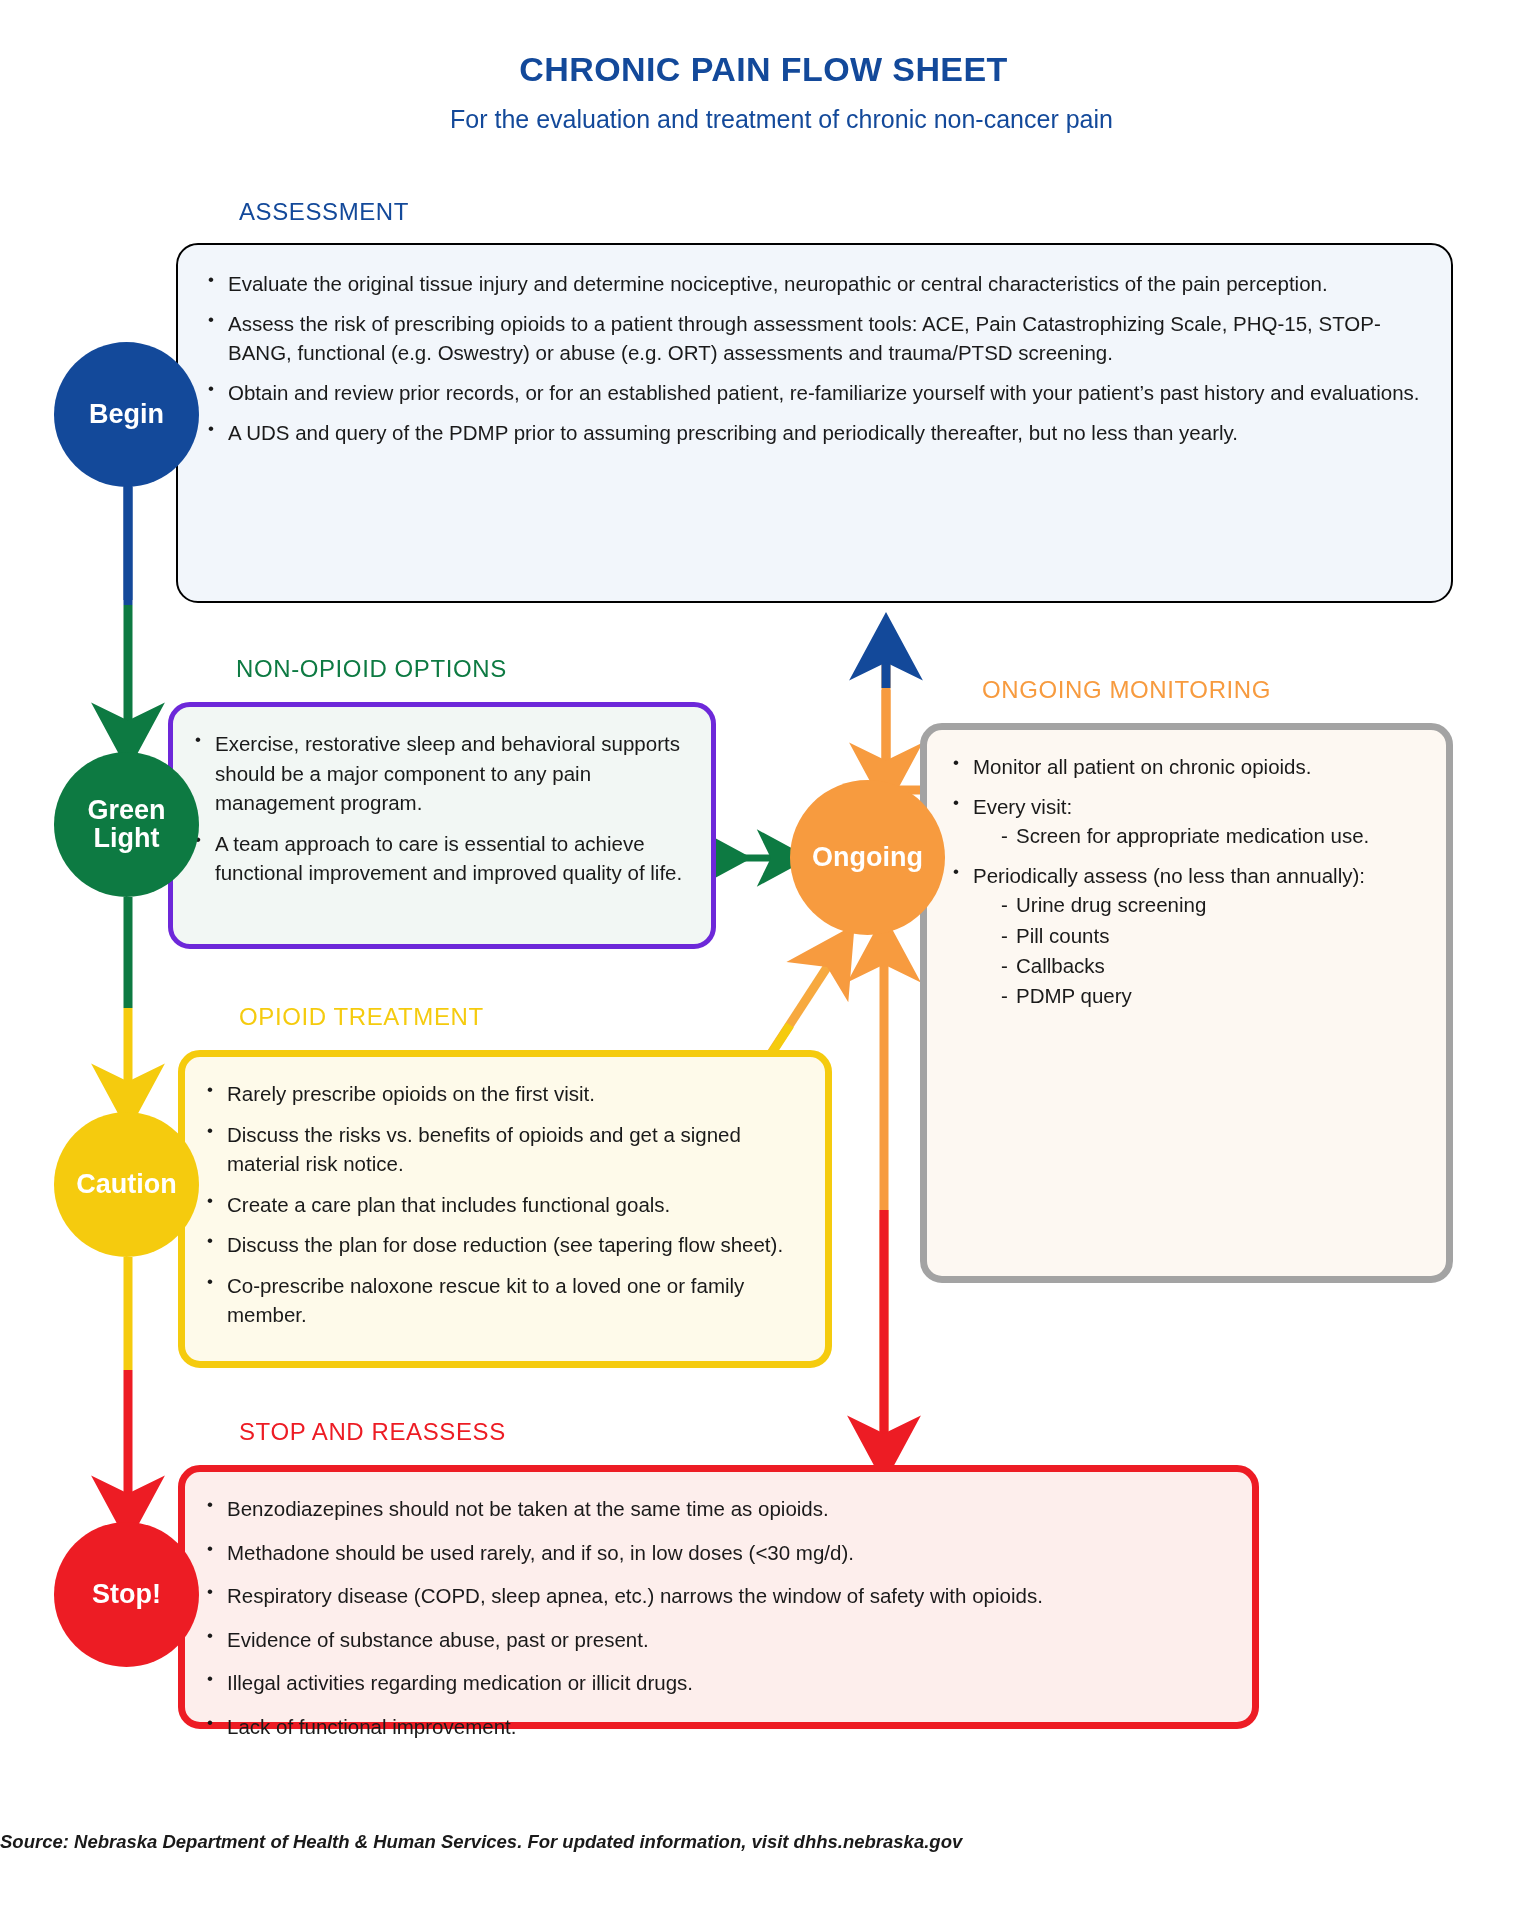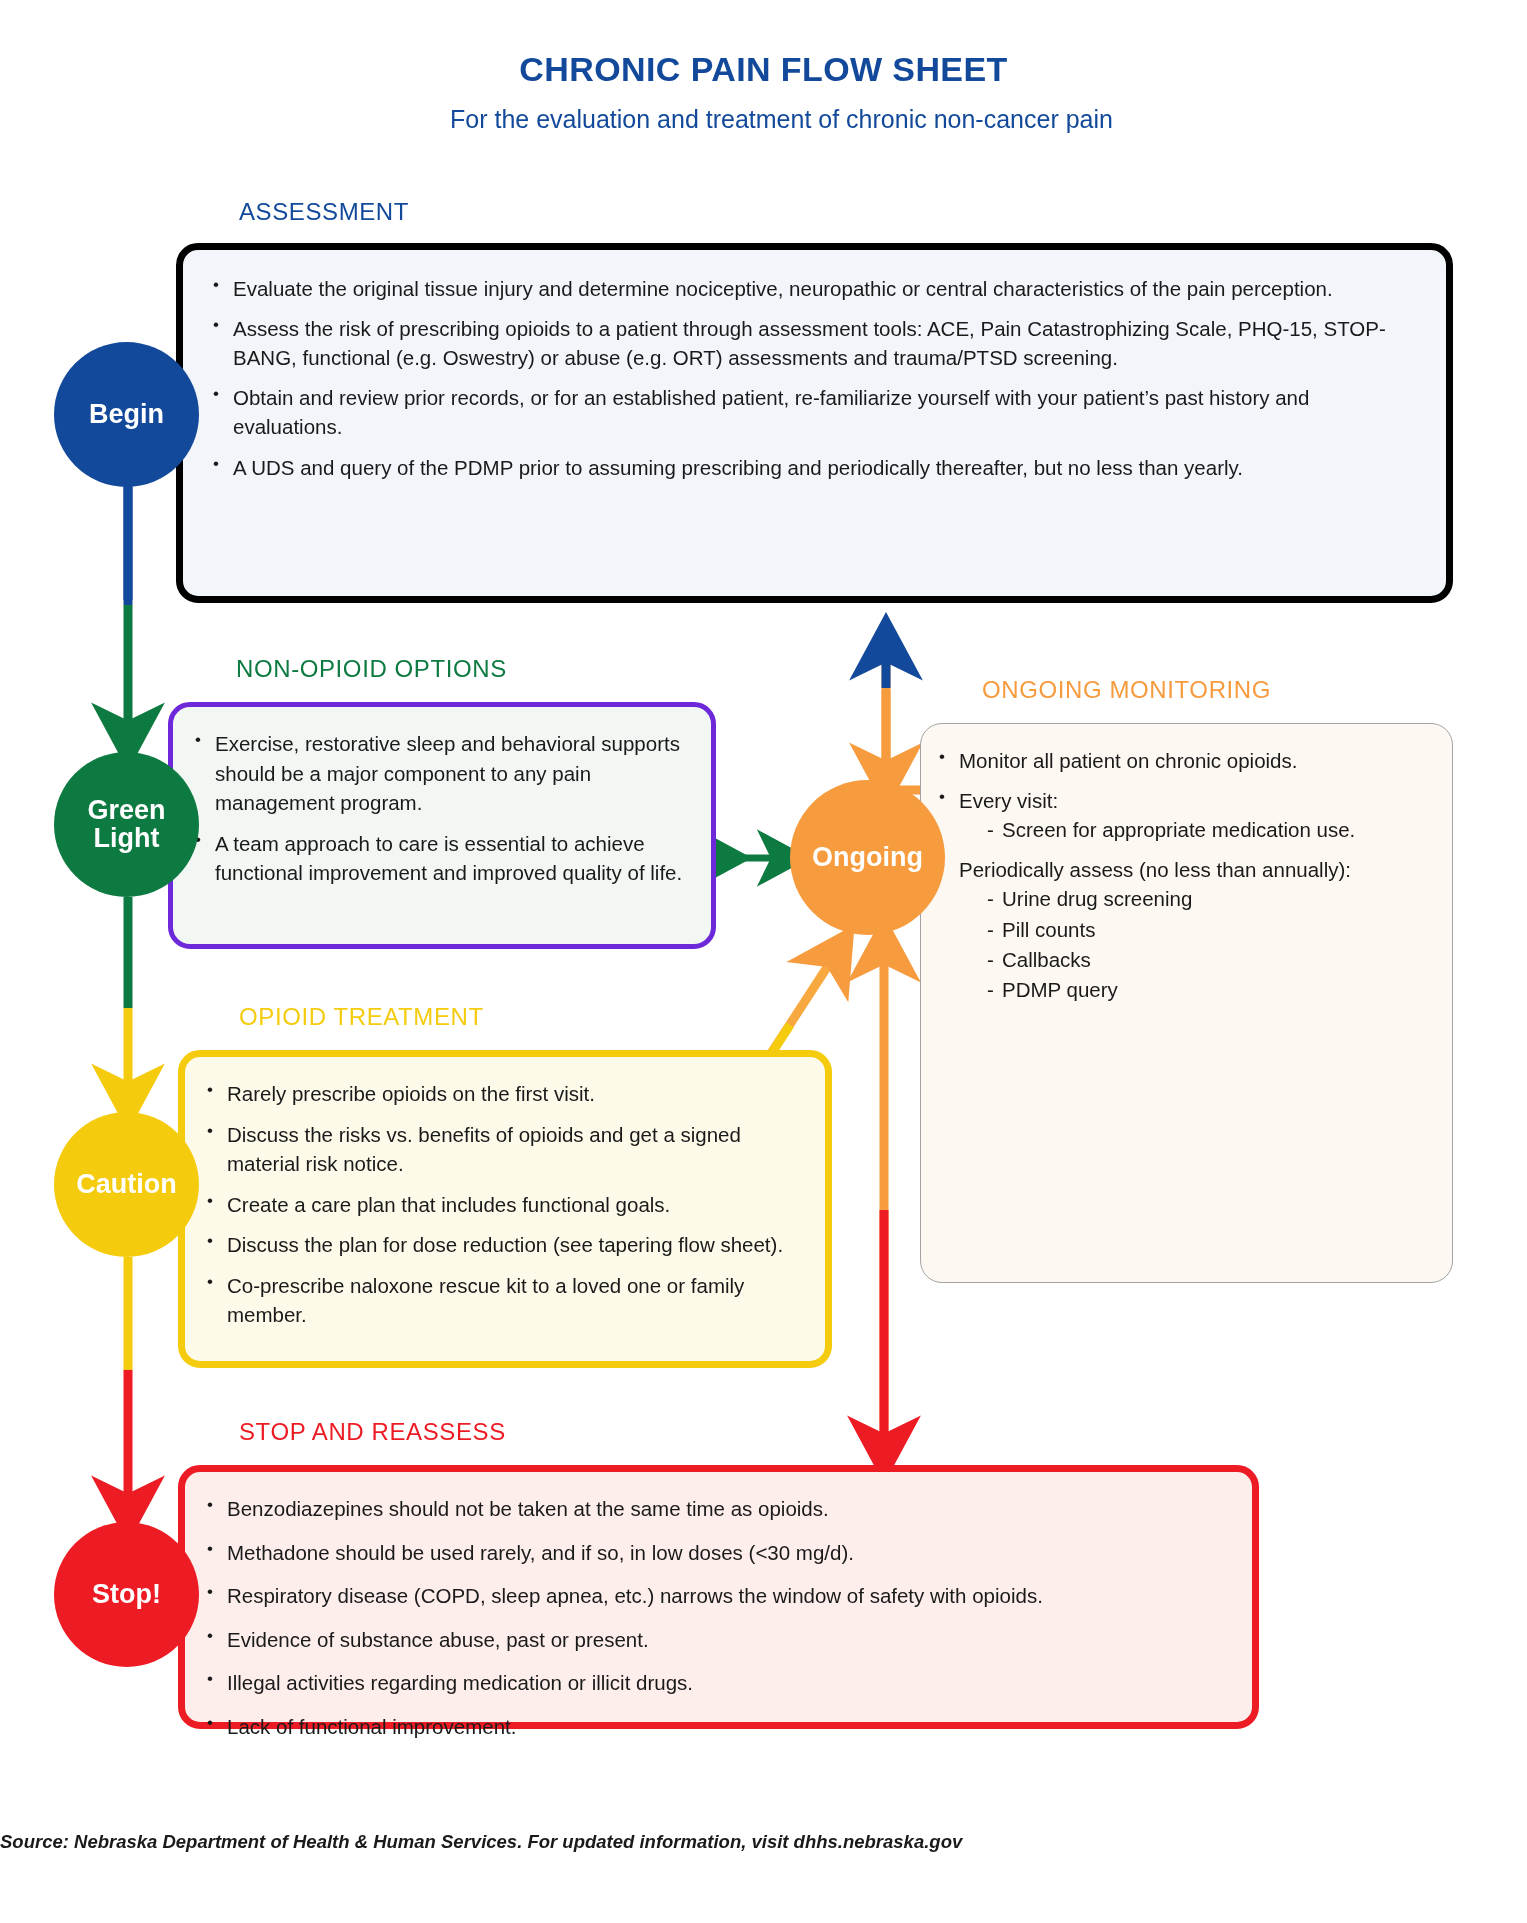--- a/index.html
+++ b/index.html
@@ -98,21 +98,21 @@
     text-align: center;
     color: #ffffff;
     font-weight: bold;
     line-height: 1.03;
     z-index: 5;
   }
 
   
   #assessment-panel {
     left: 176px; top: 243px; width: 1277px; height: 360px;
-    border: 7px solid #000000;
+    border: 2px solid #000000;
     background: #f2f6fb;
     padding: 24px 26px 20px 26px;
   }
   #assessment-panel li { font-size: 20.5px; line-height: 1.42; }
   #assessment-label { left: 239px; top: 198px; color: #13499a; }
 
   
   #nonopioid-panel {
     left: 168px; top: 702px; width: 548px; height: 247px;
     border: 5px solid #6d28d9;
@@ -128,23 +128,23 @@
     border: 7px solid #f5cb0e;
     background: #fefaea;
     padding: 22px 18px 18px 18px;
   }
   #opioid-panel li { font-size: 20.5px; line-height: 1.44; }
   #opioid-label { left: 239px; top: 1003px; color: #f5cb0e; }
 
   
   #ongoing-panel {
     left: 920px; top: 723px; width: 533px; height: 560px;
-    border: 1px solid #a3a3a3;
+    border: 7px solid #a3a3a3;
     background: #fdf8f2;
-    padding: 22px 16px 16px 14px;
+    padding: 22px 16px 16px 22px;
   }
   #ongoing-panel li { font-size: 20.5px; line-height: 1.42; }
   #ongoing-panel ul.dlist > li { font-size: 20.5px; line-height: 1.42; }
   #ongoing-label { left: 982px; top: 676px; color: #f79b3f; }
 
   
   #stop-panel {
     left: 178px; top: 1465px; width: 1081px; height: 264px;
     border: 7px solid #ed1c24;
     background: #fdeeec;

